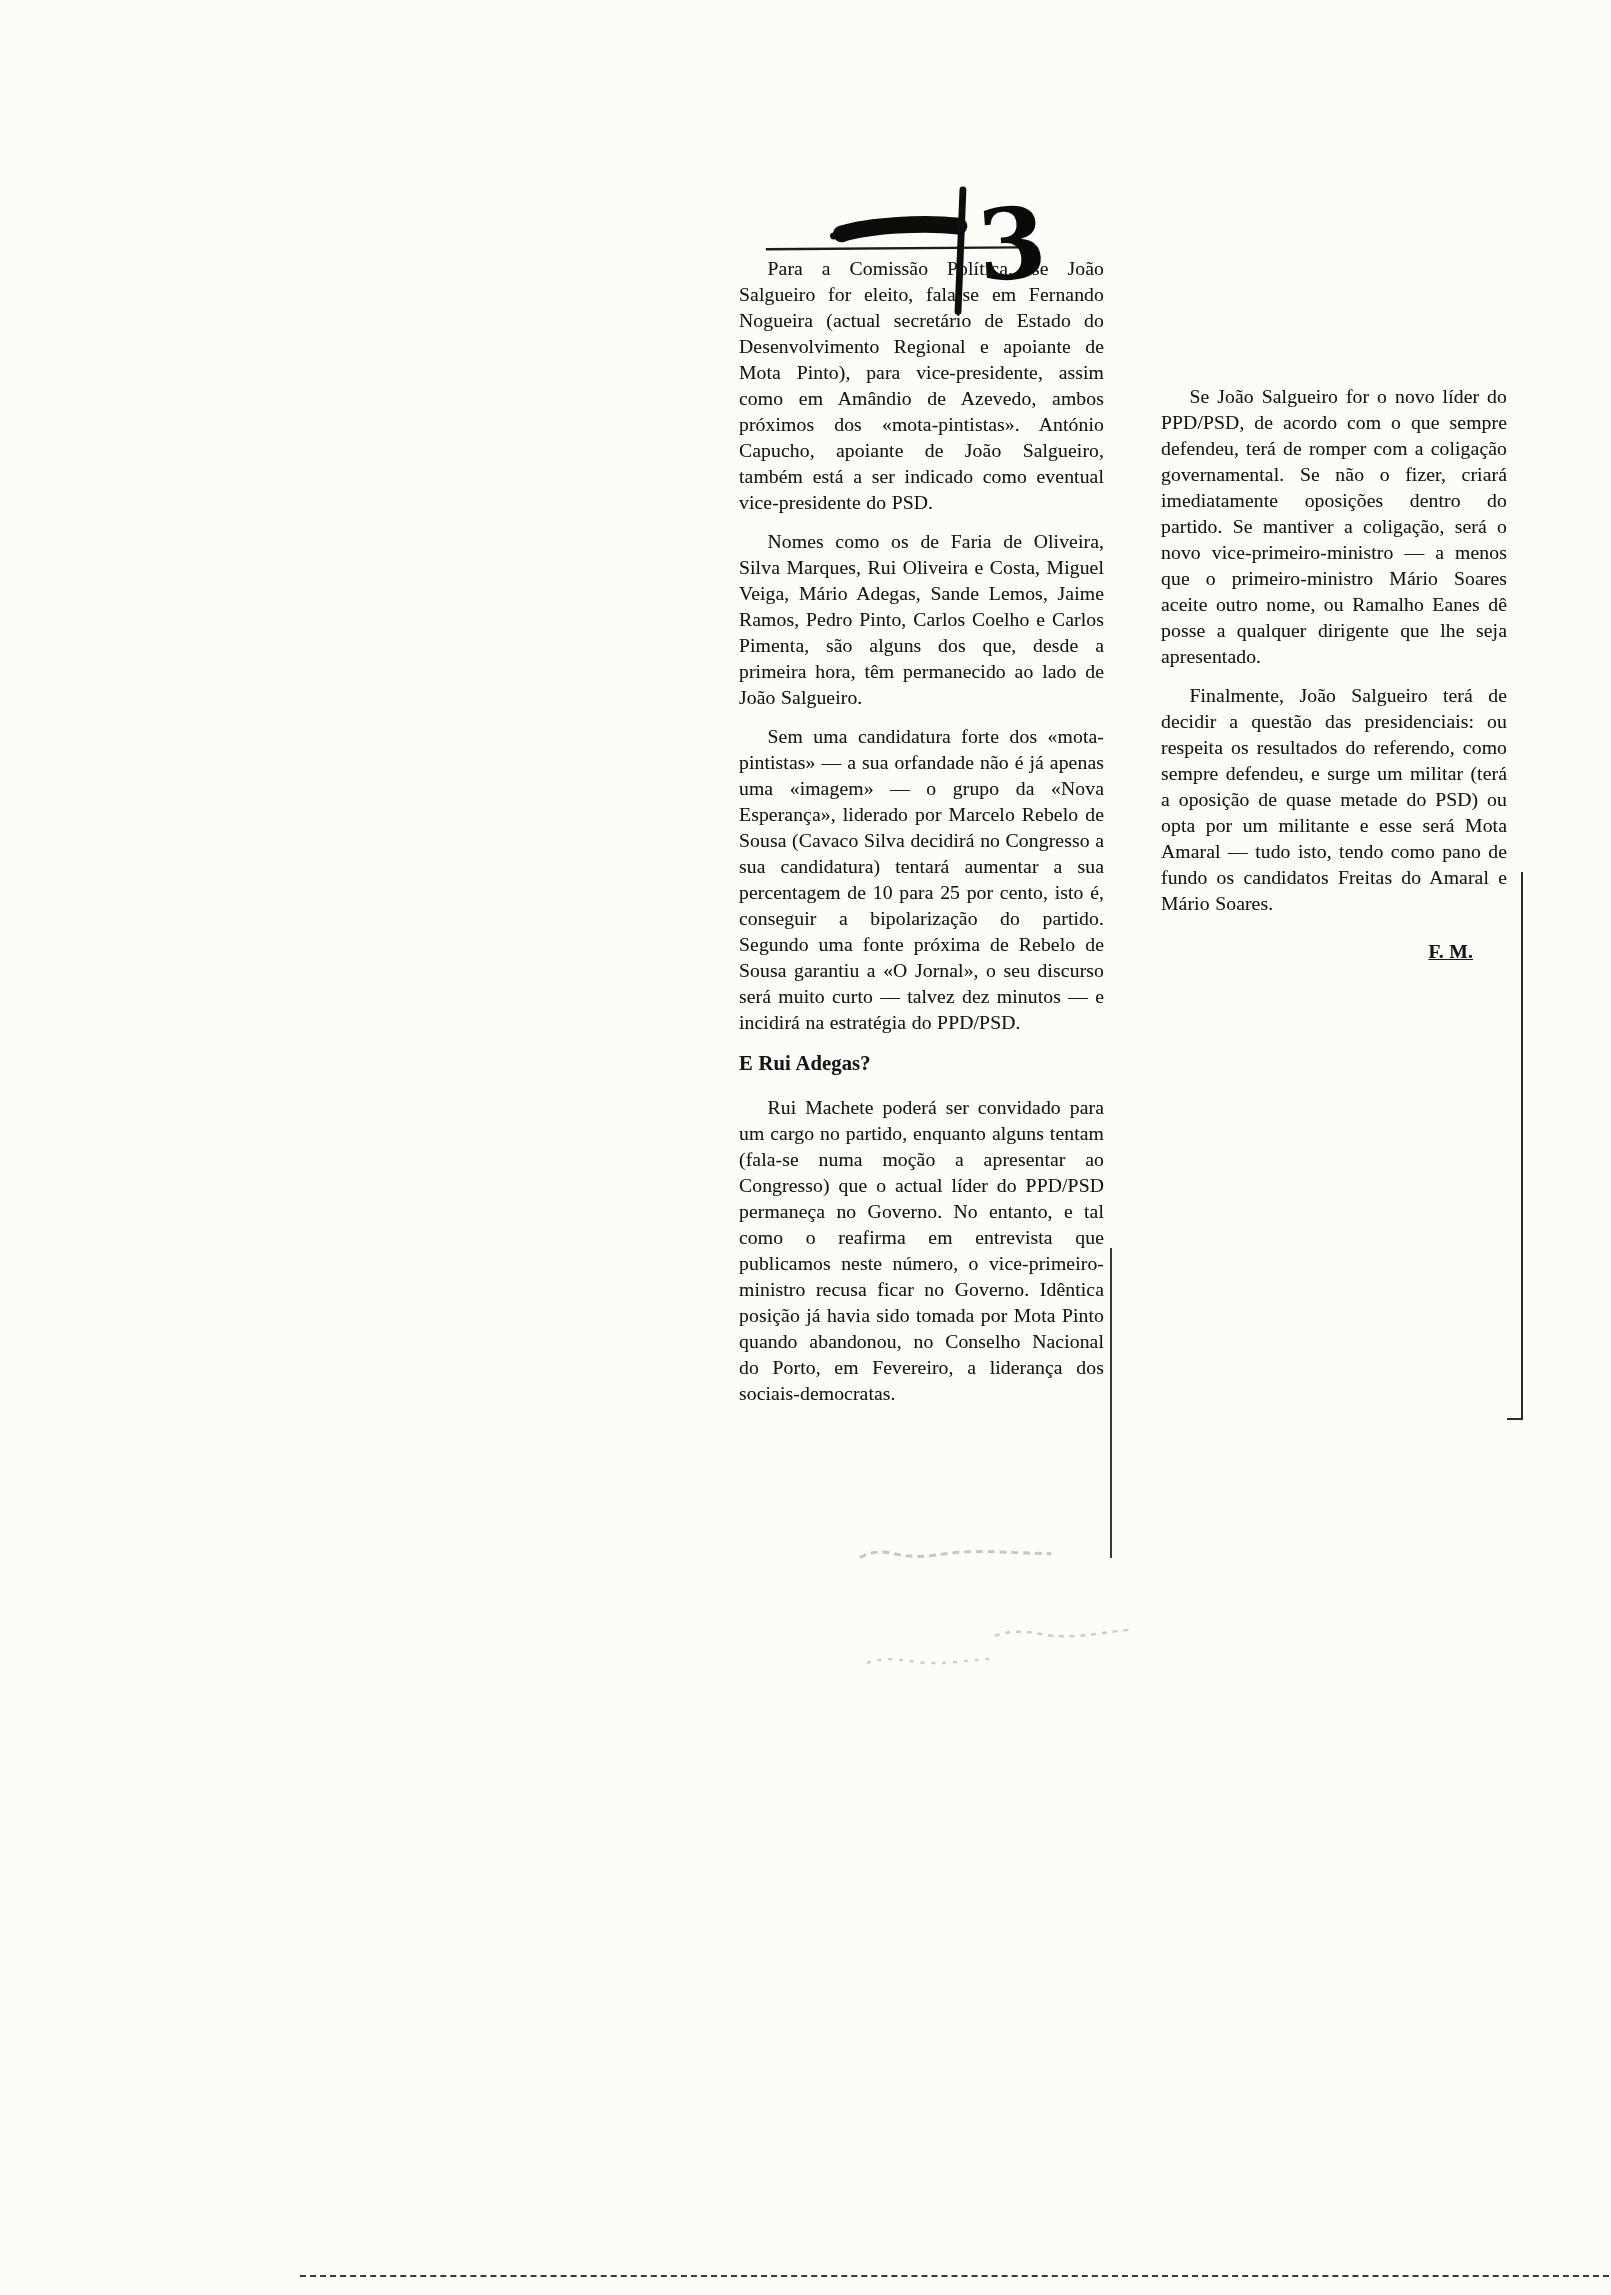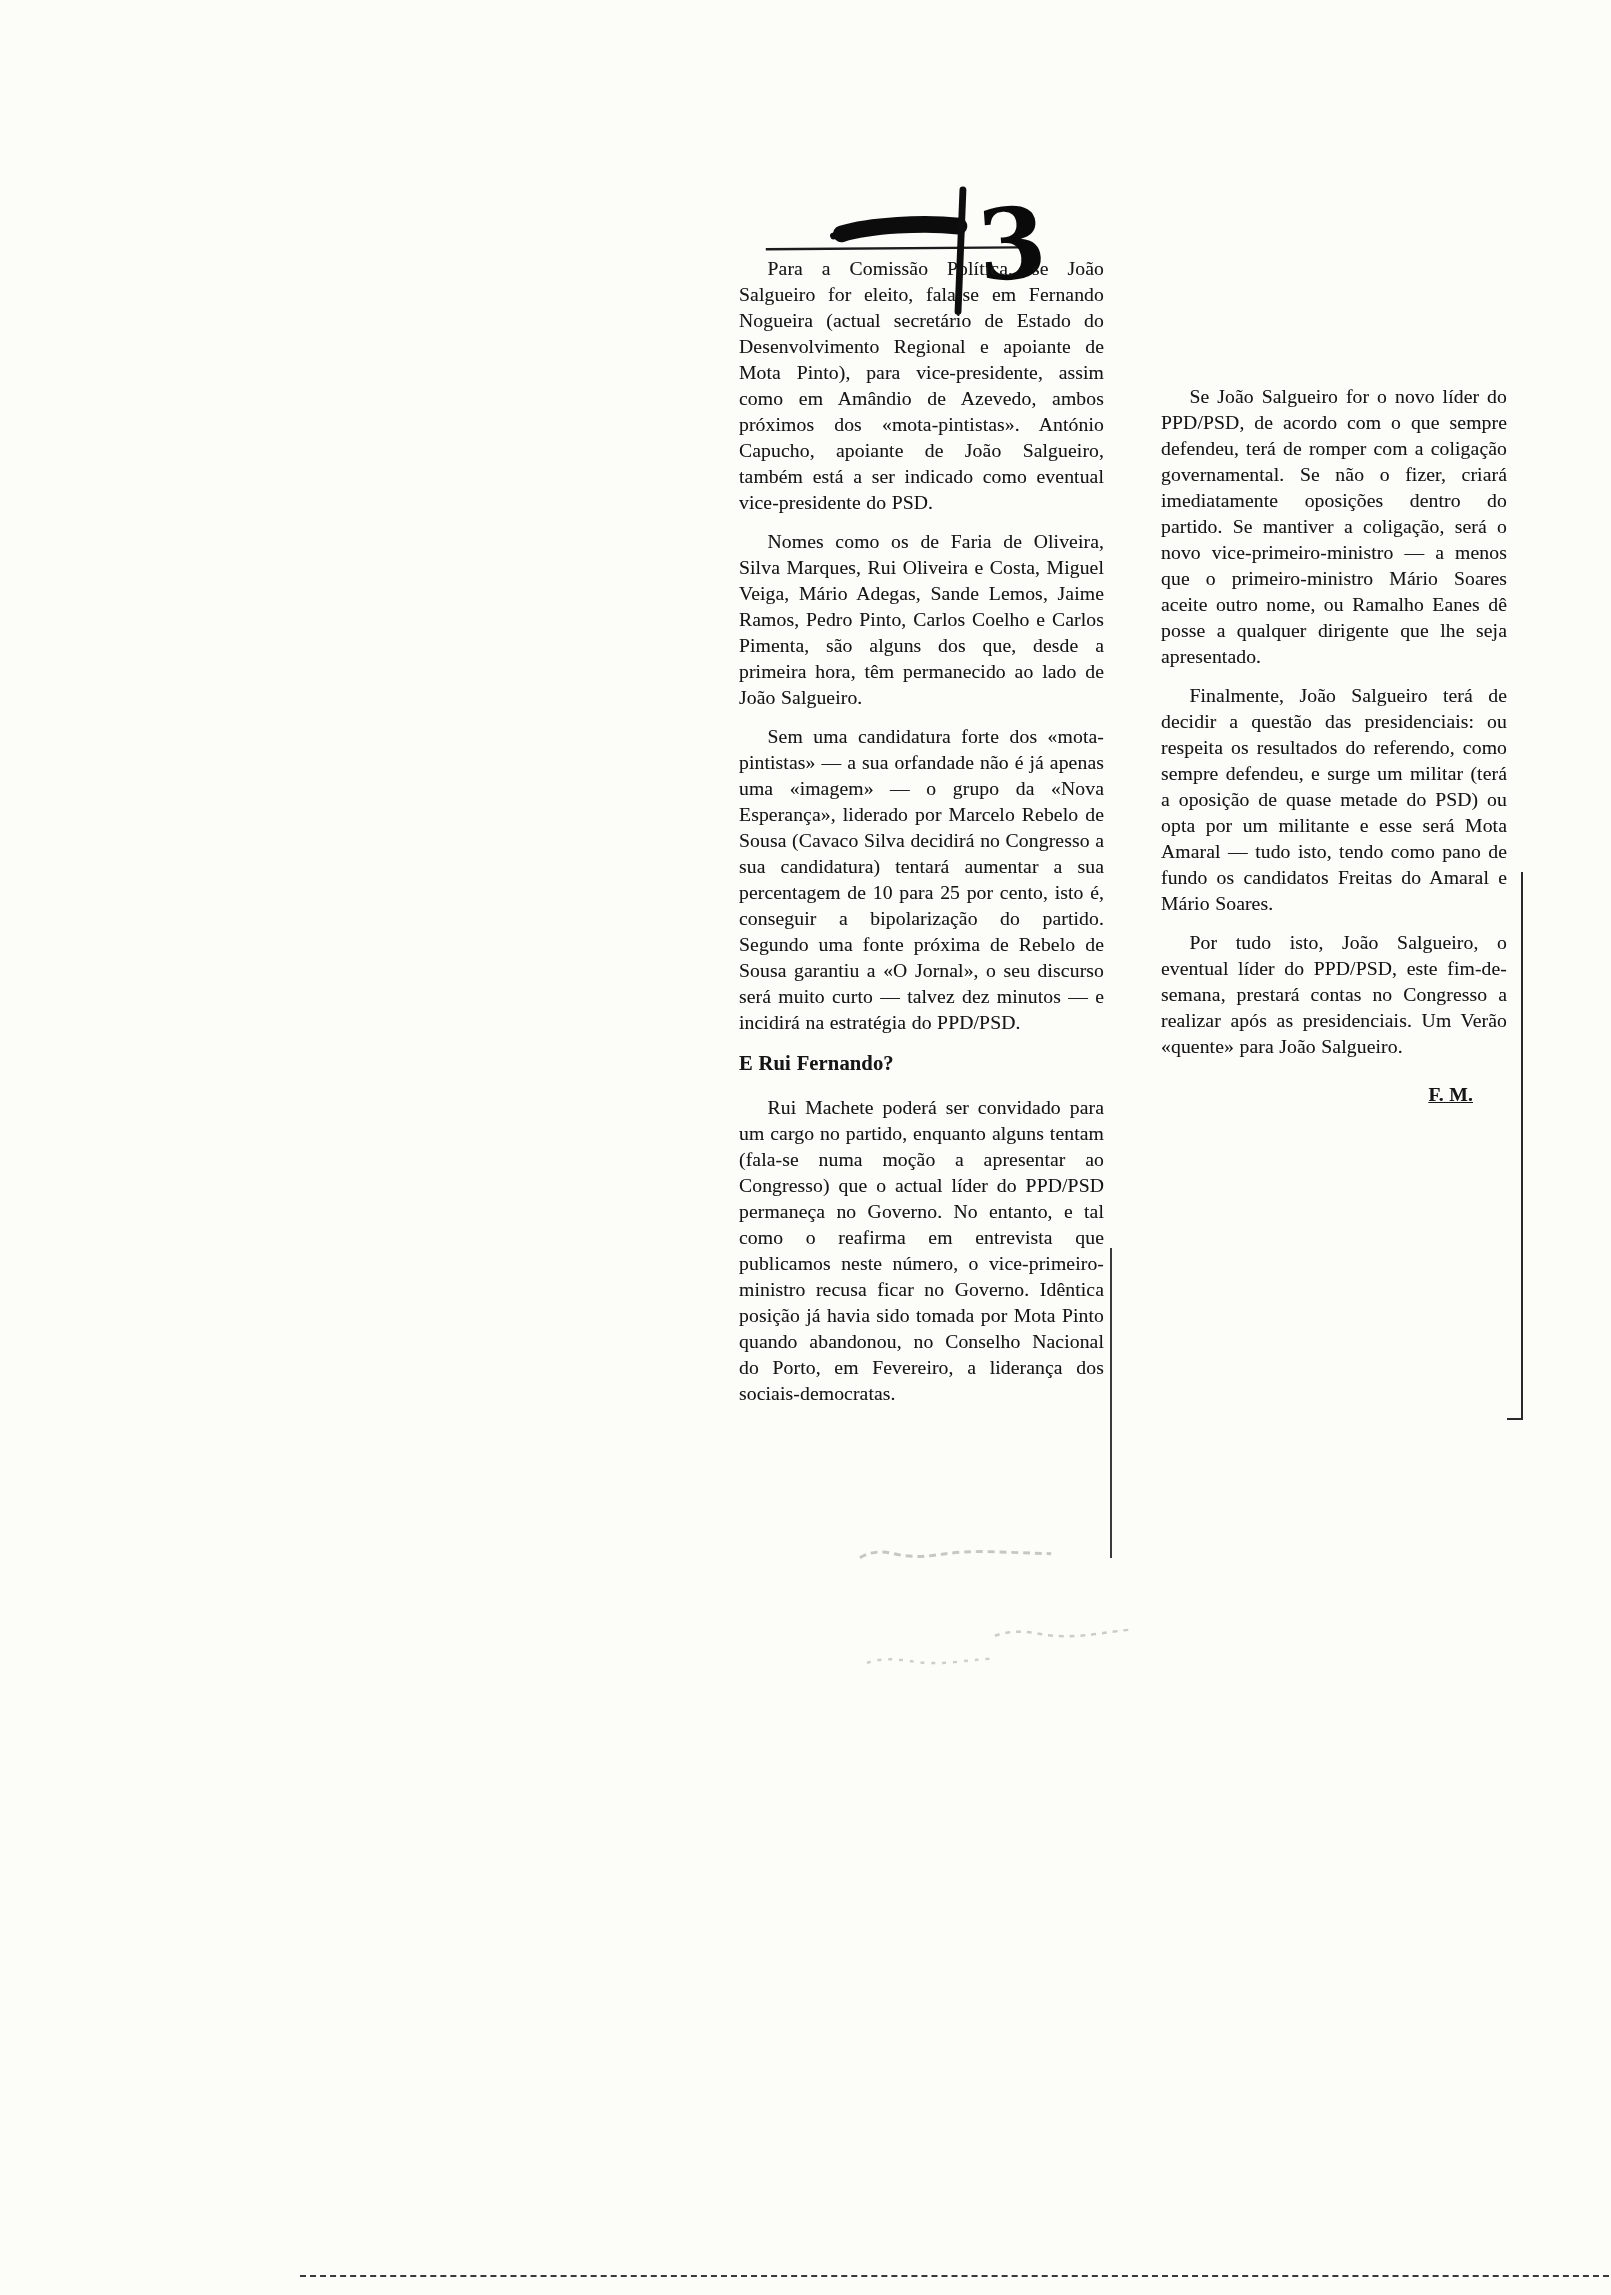--- a/index.html
+++ b/index.html
@@ -65,28 +65,27 @@
       <path d="M460,14 L450,262" stroke="#0e0e0e" stroke-width="14" stroke-linecap="round" fill="none"></path>
 
       <text x="492" y="196" font-family="DejaVu Serif, serif" font-size="200" font-weight="bold" fill="#0a0a0a" transform="rotate(-4 540 150)">3</text>
     </svg>
   </div>
 
   <div class="col" style="left:739px;top:255px;width:365px;">
     <p>Para a Comissão Política, se João Salgueiro for eleito, fala-se em Fernando Nogueira (actual secretário de Estado do Desenvolvimento Regional e apoiante de Mota Pinto), para vice-presidente, assim como em Amândio de Azevedo, ambos próximos dos «mota-pintistas». António Capucho, apoiante de João Salgueiro, também está a ser indicado como eventual vice-presidente do PSD.</p>
     <p>Nomes como os de Faria de Oliveira, Silva Marques, Rui Oliveira e Costa, Miguel Veiga, Mário Adegas, Sande Lemos, Jaime Ramos, Pedro Pinto, Carlos Coelho e Carlos Pimenta, são alguns dos que, desde a primeira hora, têm permanecido ao lado de João Salgueiro.</p>
     <p>Sem uma candidatura forte dos «mota-pintistas» — a sua orfandade não é já apenas uma «imagem» — o grupo da «Nova Esperança», liderado por Marcelo Rebelo de Sousa (Cavaco Silva decidirá no Congresso a sua candidatura) tentará aumentar a sua percentagem de 10 para 25 por cento, isto é, conseguir a bipolarização do partido. Segundo uma fonte próxima de Rebelo de Sousa garantiu a «O Jornal», o seu discurso será muito curto — talvez dez minutos — e incidirá na estratégia do PPD/PSD.</p>
-    <h3 class="head">E Rui Fernando?</h3>
+    <h3 class="head">E Rui Adegas?</h3>
     <p>Rui Machete poderá ser convidado para um cargo no partido, enquanto alguns tentam (fala-se numa moção a apresentar ao Congresso) que o actual líder do PPD/PSD permaneça no Governo. No entanto, e tal como o reafirma em entrevista que publicamos neste número, o vice-primeiro-ministro recusa ficar no Governo. Idêntica posição já havia sido tomada por Mota Pinto quando abandonou, no Conselho Nacional do Porto, em Fevereiro, a liderança dos sociais-democratas.</p>
   </div>
 
   <div class="col" style="left:1161px;top:383px;width:346px;">
     <p>Se João Salgueiro for o novo líder do PPD/PSD, de acordo com o que sempre defendeu, terá de romper com a coligação governamental. Se não o fizer, criará imediatamente oposições dentro do partido. Se mantiver a coligação, será o novo vice-primeiro-ministro — a menos que o primeiro-ministro Mário Soares aceite outro nome, ou Ramalho Eanes dê posse a qualquer dirigente que lhe seja apresentado.</p>
     <p>Finalmente, João Salgueiro terá de decidir a questão das presidenciais: ou respeita os resultados do referendo, como sempre defendeu, e surge um militar (terá a oposição de quase metade do PSD) ou opta por um militante e esse será Mota Amaral — tudo isto, tendo como pano de fundo os candidatos Freitas do Amaral e Mário Soares.</p>
-    <p>Por tudo isto, João Salgueiro, o eventual líder do PPD/PSD, este fim-de-semana, prestará contas no Congresso a realizar após as presidenciais. Um Verão «quente» para João Salgueiro.</p>
     <p class="sig">F. M.</p>
   </div>
 
   <div class="vrule" style="left:1521px;top:872px;height:548px;"></div>
   <div class="hhook" style="left:1507px;top:1418px;width:15.2px;"></div>
 
   <div class="vrule" style="left:1110px;top:1248px;height:310px;background:#3a3a3a;"></div>
 
   <div class="smudge" style="left:855px;top:1538px;">
     <svg width="206" height="29.5" viewBox="0 0 420 60">

